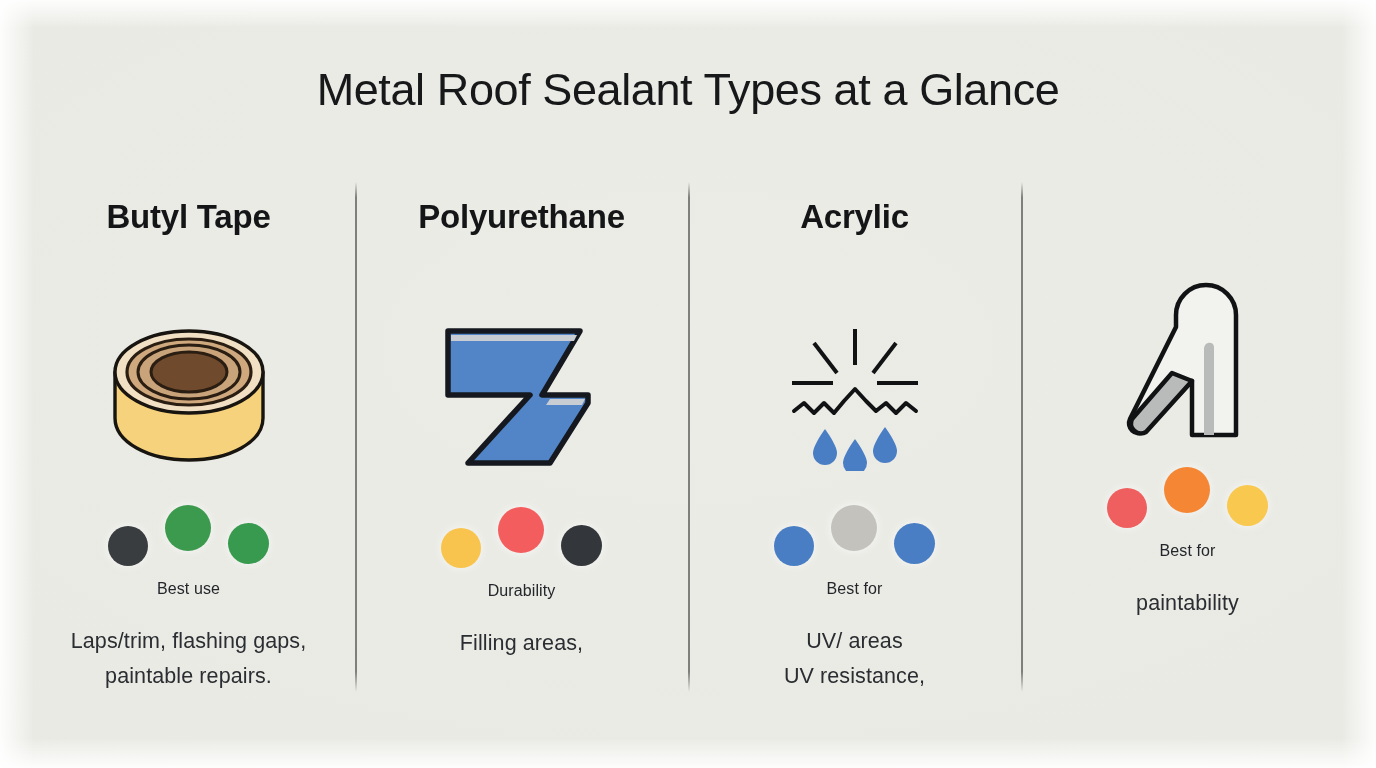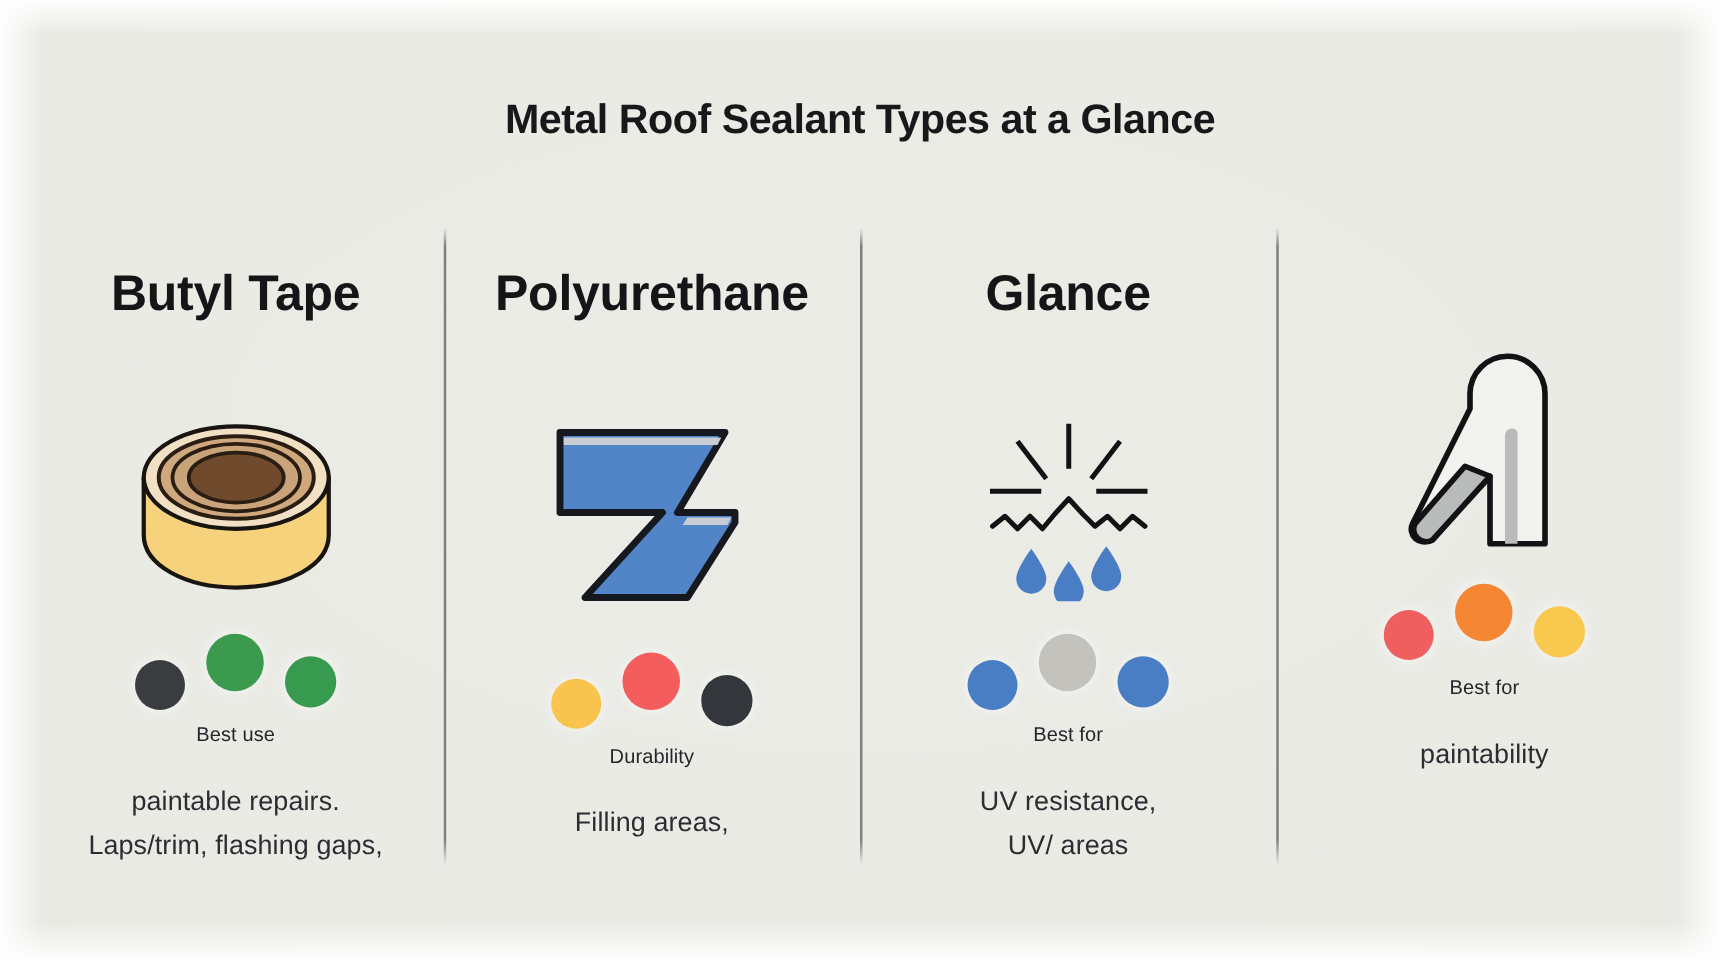--- a/index.html
+++ b/index.html
@@ -38,26 +38,25 @@
       linear-gradient(to top,    rgba(255,255,255,.92) 0px, rgba(255,255,255,0) 30px);
   }
 
   
   .title {
     position: absolute;
     top: 64px;
     left: 0;
     width: 100%;
     text-align: center;
-    font-size: 33px;
-    font-weight: 700;
+    font-size: 45px;
+    font-weight: 400;
     letter-spacing: -0.4px;
     color: #17181a;
     z-index: 3;
-    margin-top: 12px;
   }
 
   
   .columns {
     position: absolute;
     top: 182px;
     left: 22px;
     width: 1332px;
     height: 512px;
     display: flex;
@@ -80,27 +79,26 @@
     top: 0;
     width: 1.6px;
     height: 510px;
     background: linear-gradient(to bottom,
         rgba(60,62,60,0) 0%,
         rgba(60,62,60,.62) 3%,
         rgba(60,62,60,.62) 96%,
         rgba(60,62,60,0) 100%);
   }
   .col-title {
-    font-size: 40px;
+    font-size: 33px;
     font-weight: 700;
     letter-spacing: -0.2px;
     color: #141517;
     line-height: 1;
     height: 40px;
-    margin-top: 15px;
   }
 
   
   .icon-wrap {
     height: 190px;
     margin-top: 62px;
     display: flex;
     align-items: center;
     justify-content: center;
   }
@@ -164,22 +162,22 @@
       </div>
 
       <div class="dots">
         <span class="dot s0" style="background:#3a3d40"></span>
         <span class="dot s1" style="background:#3c9a4e"></span>
         <span class="dot s2" style="background:#389a4f"></span>
       </div>
 
       <div class="label">Best use</div>
       <div class="desc">
+        <span class="line">Laps/trim, flashing gaps,</span>
         <span class="line">paintable repairs.</span>
-        <span class="line">Laps/trim, flashing gaps,</span>
       </div>
     </div>
 
     <div class="col">
       <div class="col-title">Polyurethane</div>
 
       <div class="icon-wrap">
         <svg width="168" height="160" viewBox="0 0 168 160" aria-hidden="true">
           <path d="M10 14 L142 14 L104 78 L150 78 L150 86 L112 146 L30 146 L92 78 L10 78 Z" fill="#5185c8" stroke="#15181e" stroke-width="5.5" stroke-linejoin="round"></path>
           <path d="M13 18 L139 18 L136 24 L13 24 Z" fill="#c8cdd4"></path>
@@ -193,21 +191,21 @@
         <span class="dot s2" style="background:#33363a"></span>
       </div>
 
       <div class="label">Durability</div>
       <div class="desc">
         <span class="line">Filling areas,</span>
       </div>
     </div>
 
     <div class="col">
-      <div class="col-title">Glance</div>
+      <div class="col-title">Acrylic</div>
 
       <div class="icon-wrap">
         <svg width="150" height="150" viewBox="0 0 150 150" aria-hidden="true">
           <g stroke="#111214" stroke-width="4" stroke-linecap="butt" fill="none">
             <line x1="75" y1="8" x2="75" y2="44"></line>
             <line x1="34" y1="22" x2="57" y2="52"></line>
             <line x1="116" y1="22" x2="93" y2="52"></line>
             <line x1="12" y1="62" x2="53" y2="62"></line>
             <line x1="138" y1="62" x2="97" y2="62"></line>
           </g>
@@ -221,22 +219,22 @@
       </div>
 
       <div class="dots">
         <span class="dot s0" style="background:#4a7ec4"></span>
         <span class="dot s1" style="background:#c4c2bd"></span>
         <span class="dot s2" style="background:#4a7ec4"></span>
       </div>
 
       <div class="label">Best for</div>
       <div class="desc">
+        <span class="line">UV/ areas</span>
         <span class="line">UV resistance,</span>
-        <span class="line">UV/ areas</span>
       </div>
     </div>
 
     <div class="col">
 
       <div class="icon-wrap">
         <svg width="140" height="176" viewBox="0 0 140 176" aria-hidden="true">
 
           <path d="M118 166 L118 46 a30 30 0 0 0 -60 0 L58 58 L12 150 a10 10 0 0 0 14 13 L74 112 L74 166 Z" fill="#f2f2ef" stroke="#111214" stroke-width="4.5" stroke-linejoin="round"></path>
 

